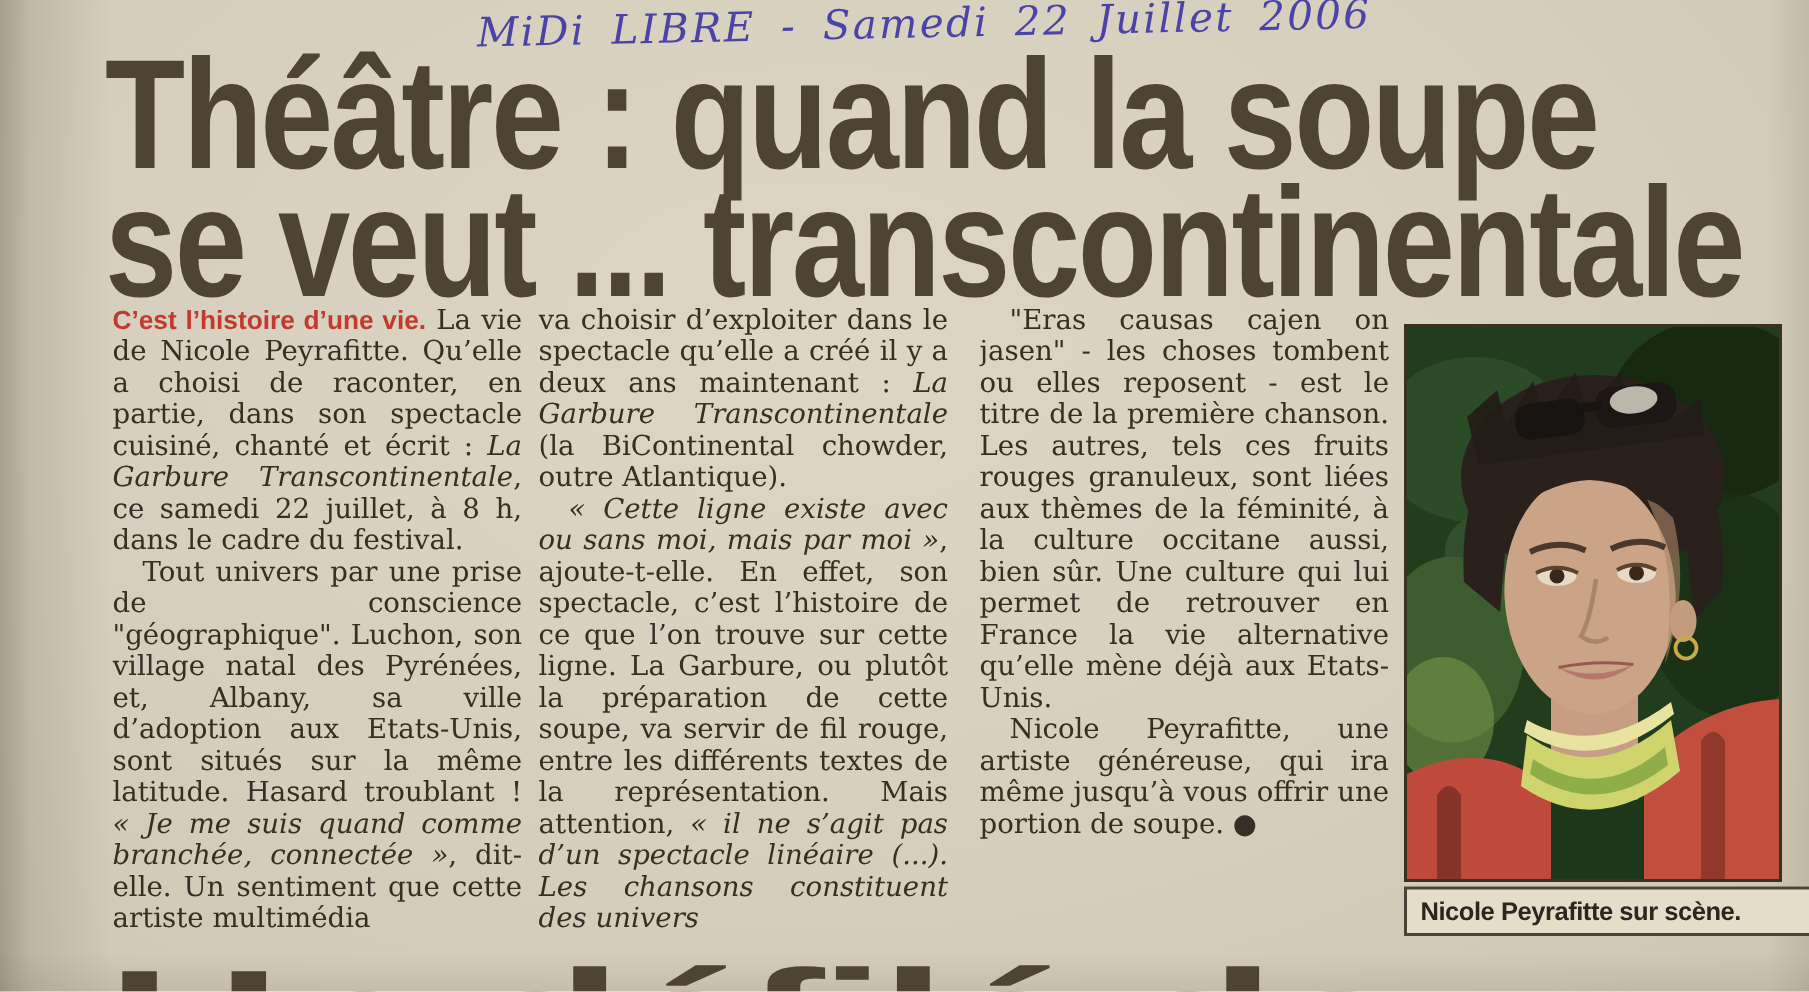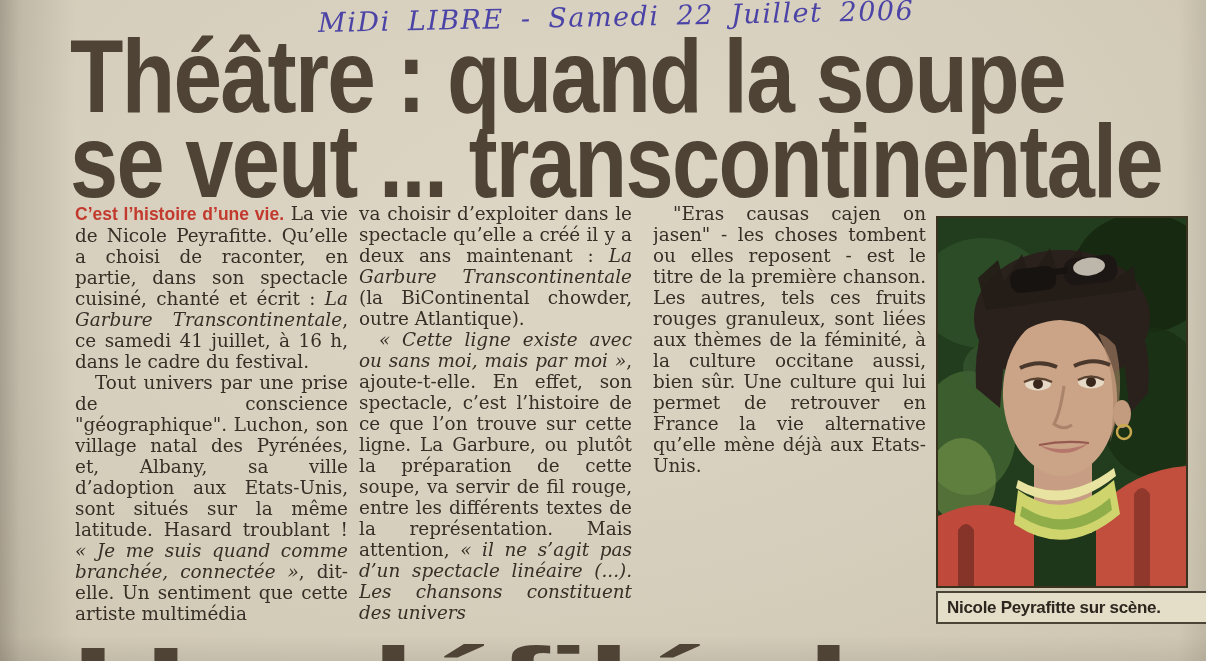--- a/index.html
+++ b/index.html
@@ -74,29 +74,30 @@
 
   <div class="handwritten">MiDi LIBRE - Samedi 22 Juillet 2006</div>
 
   <svg class="headline-svg" width="1112" height="176" viewBox="0 0 1112 176">
     <text x="0" y="82" font-size="104" textLength="995" lengthAdjust="spacingAndGlyphs">Théâtre : quand la soupe</text>
     <text x="0" y="167" font-size="104" textLength="1092" lengthAdjust="spacingAndGlyphs">se veut ... transcontinentale</text>
   </svg>
 
   <div class="cols">
     <div class="col col-1">
-      <p class="para"><span class="run-lead">C’est l’histoire d’une vie.</span><span> La vie de Nicole Peyrafitte. Qu’elle a choisi de raconter, en partie, dans son spectacle cuisiné, chanté et écrit : </span><span class="run-i">La Garbure Transcontinentale</span><span>, ce samedi 41 juillet, à 16 h, dans le cadre du festival.</span></p>
+      <p class="para"><span class="run-lead">C’est l’histoire d’une vie.</span><span> La vie de Nicole Peyrafitte. Qu’elle a choisi de raconter, en partie, dans son spectacle cuisiné, chanté et écrit : </span><span class="run-i">La Garbure Transcontinentale</span><span>, ce samedi 22 juillet, à 8 h, dans le cadre du festival.</span></p>
       <p class="para indent"><span>Tout univers par une prise de conscience "géographique". Luchon, son village natal des Pyrénées, et, Albany, sa ville d’adoption aux Etats-Unis, sont situés sur la même latitude. Hasard troublant ! </span><span class="run-i">« Je me suis quand comme branchée, connectée »</span><span>, dit-elle. Un sentiment que cette artiste multimédia</span></p>
     </div>
     <div class="col col-2">
       <p class="para"><span>va choisir d’exploiter dans le spectacle qu’elle a créé il y a deux ans maintenant : </span><span class="run-i">La Garbure Transcontinentale</span><span> (la BiContinental chowder, outre Atlantique).</span></p>
       <p class="para indent"><span class="run-i">« Cette ligne existe avec ou sans moi, mais par moi »</span><span>, ajoute-t-elle. En effet, son spectacle, c’est l’histoire de ce que l’on trouve sur cette ligne. La Garbure, ou plutôt la préparation de cette soupe, va servir de fil rouge, entre les différents textes de la représentation. Mais attention, </span><span class="run-i">« il ne s’agit pas d’un spectacle linéaire (...). Les chansons constituent des univers</span></p>
     </div>
     <div class="col col-3">
       <p class="para indent"><span>"Eras causas cajen on jasen" - les choses tombent ou elles reposent - est le titre de la première chanson. Les autres, tels ces fruits rouges granuleux, sont liées aux thèmes de la féminité, à la culture occitane aussi, bien sûr. Une culture qui lui permet de retrouver en France la vie alternative qu’elle mène déjà aux Etats-Unis.</span></p>
+      <p class="para indent"><span>Nicole Peyrafitte, une artiste généreuse, qui ira même jusqu’à vous offrir une portion de soupe. ●</span></p>
     </div>
   </div>
 
   <div class="photo-frame">
     <svg width="248" height="368" viewBox="0 0 248 368">
 
       <rect width="248" height="368" fill="#223d1e"></rect>
       <ellipse cx="45" cy="75" rx="65" ry="55" fill="#2f5229" opacity="0.75"></ellipse>
       <ellipse cx="205" cy="55" rx="70" ry="60" fill="#15270f" opacity="0.85"></ellipse>
       <ellipse cx="215" cy="185" rx="55" ry="75" fill="#1a2e14" opacity="0.8"></ellipse>

